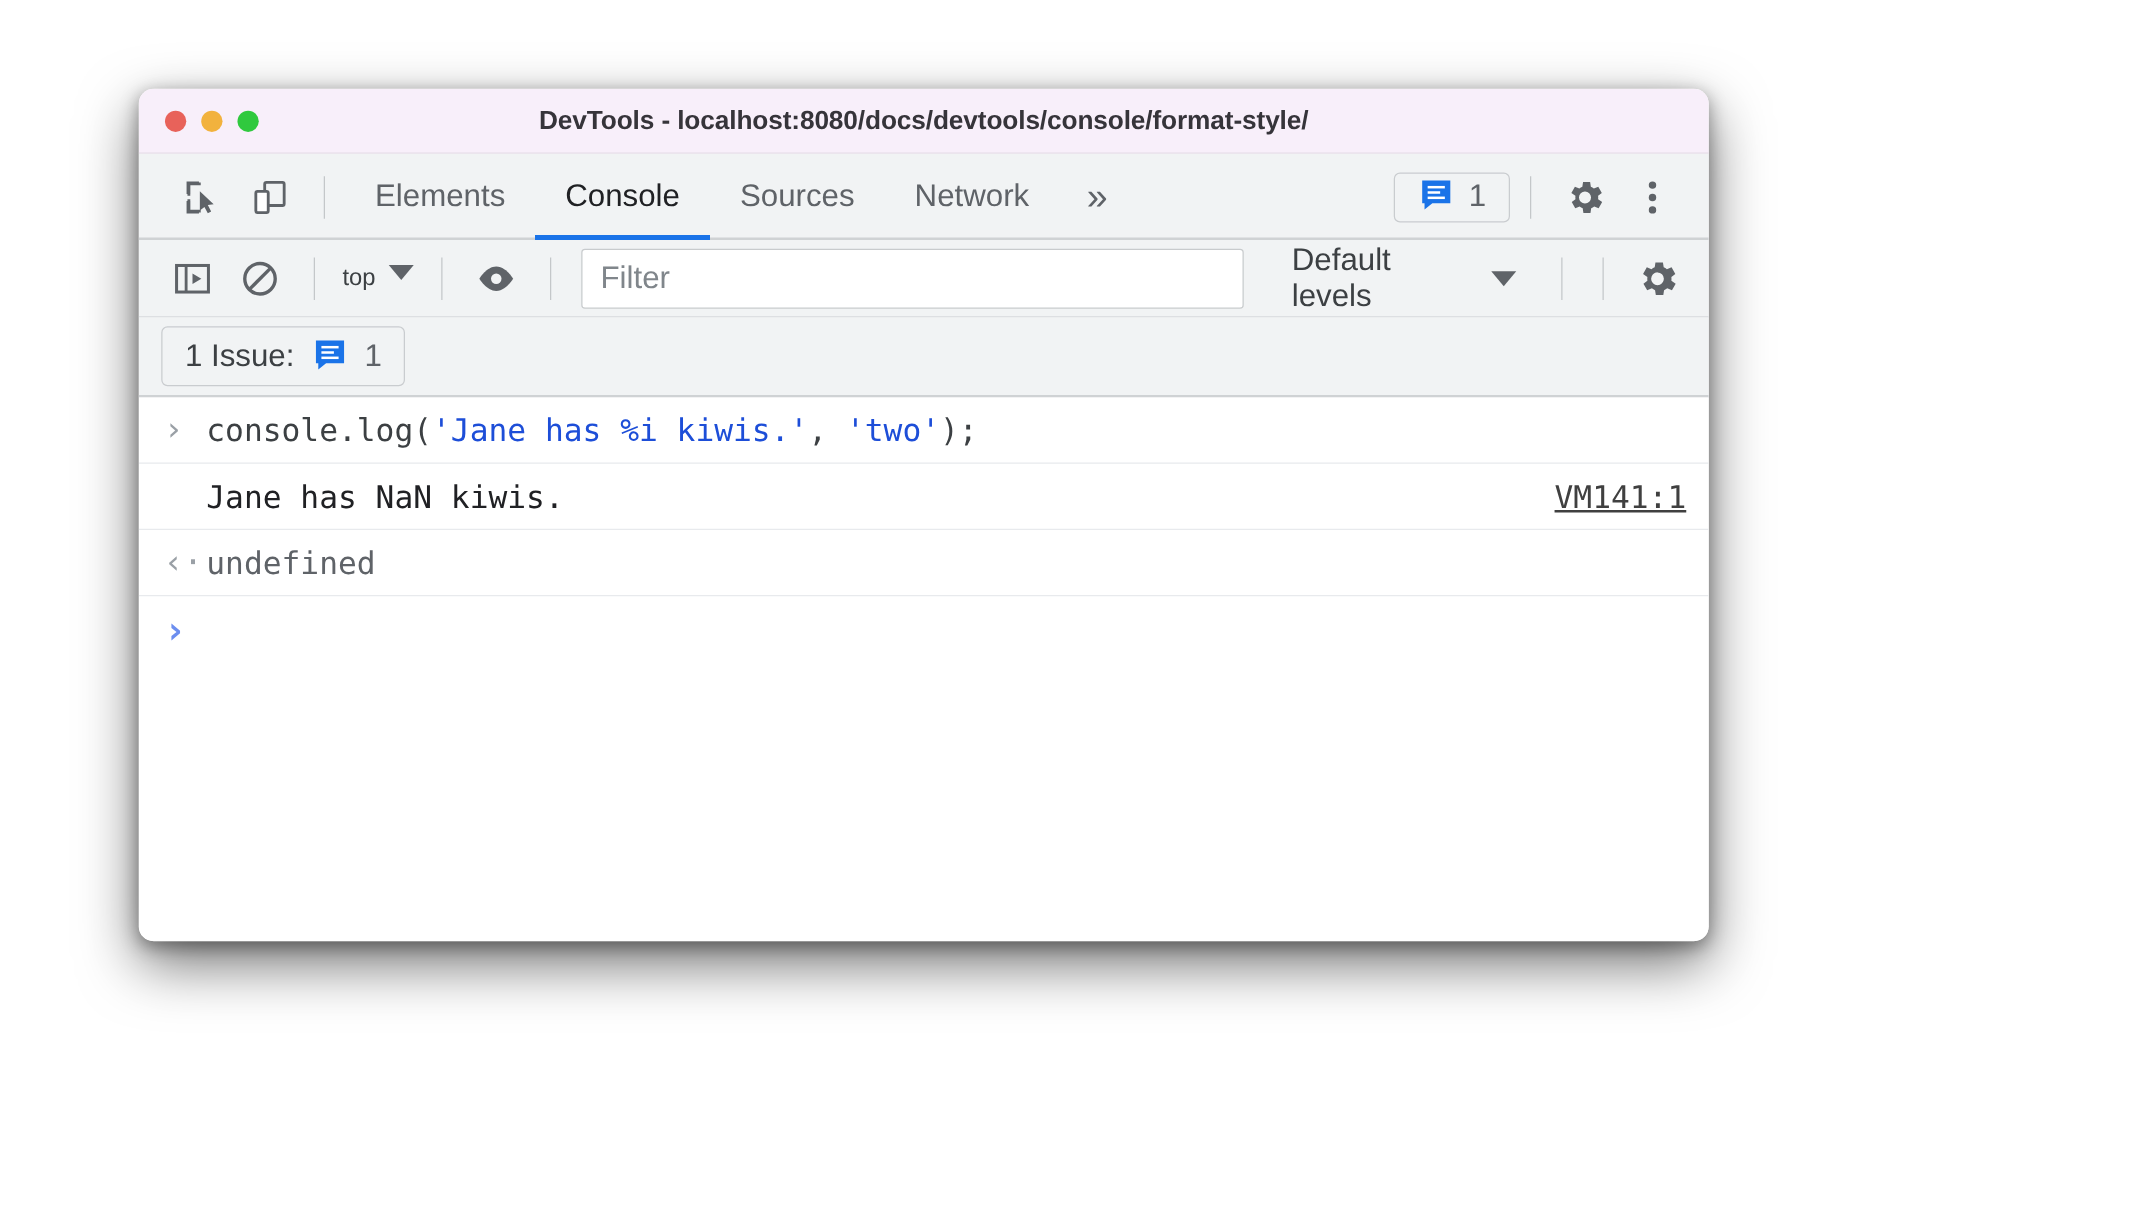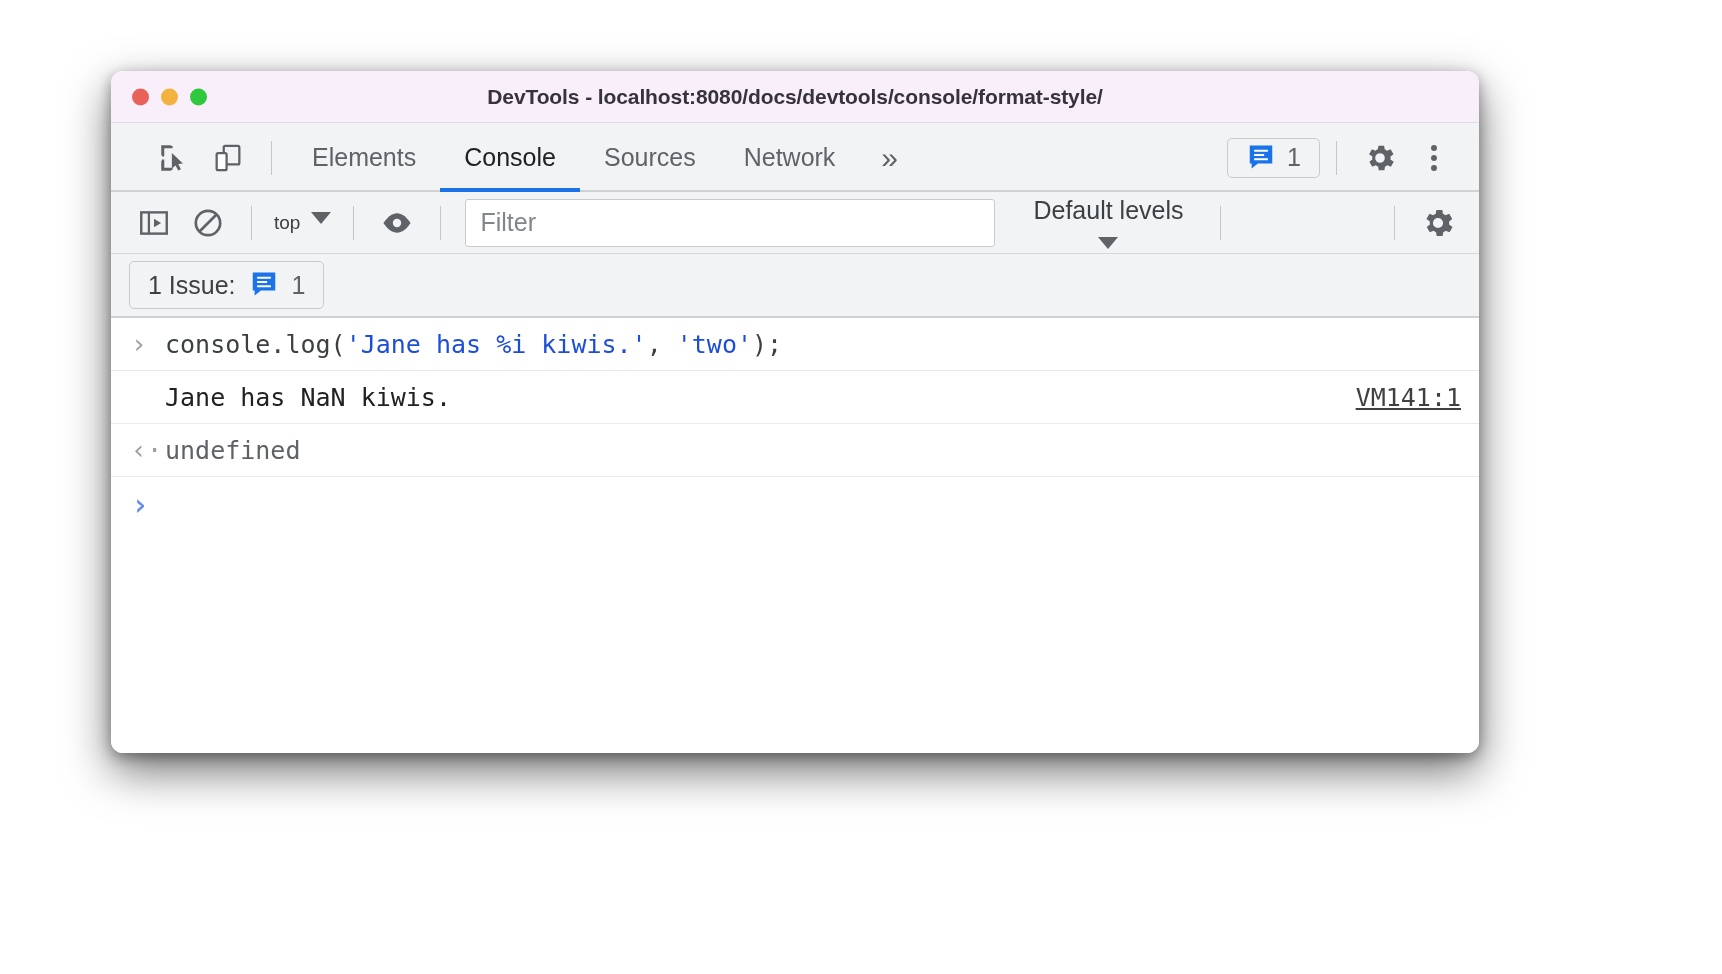--- a/index.html
+++ b/index.html
@@ -17,21 +17,21 @@
     width: 1722px;
     height: 974px;
     background: #ffffff;
   }
 
   
   .window {
     position: absolute;
     left: 111px;
     top: 71px;
-    width: 1368px;
+    width: 1256px;
     height: 682px;
     border-radius: 12px;
     background: #ffffff;
     box-shadow: 0 18px 46px rgba(0,0,0,0.55), 0 4px 14px rgba(0,0,0,0.35);
     overflow: hidden;
     display: flex;
     flex-direction: column;
   }
 
   
@@ -67,21 +67,21 @@
     user-select: none;
   }
 
   
   .tabbar {
     height: 69px;
     flex: 0 0 69px;
     background: #f1f3f4;
     display: flex;
     align-items: center;
-    padding: 0 18px 0 36px;
+    padding: 0 18px 0 24px;
     box-sizing: border-box;
     position: relative;
     text-align: center;
   }
   .tabbar::after {
     content: "";
     position: absolute;
     left: 0; right: 0; bottom: 0;
     height: 2px;
     background: #cfd2d4;
@@ -197,21 +197,20 @@
   }
   .levels {
     display: flex;
     align-items: center;
     gap: 12px;
     font-size: 25px;
     color: #3c4043;
     padding: 0 20px;
     user-select: none;
     margin-left: 18px;
-    flex-direction: column;
   }
 
   
   .issues-bar {
     height: 64px;
     flex: 0 0 64px;
     background: #f1f3f4;
     display: flex;
     align-items: center;
     padding-left: 18px;

